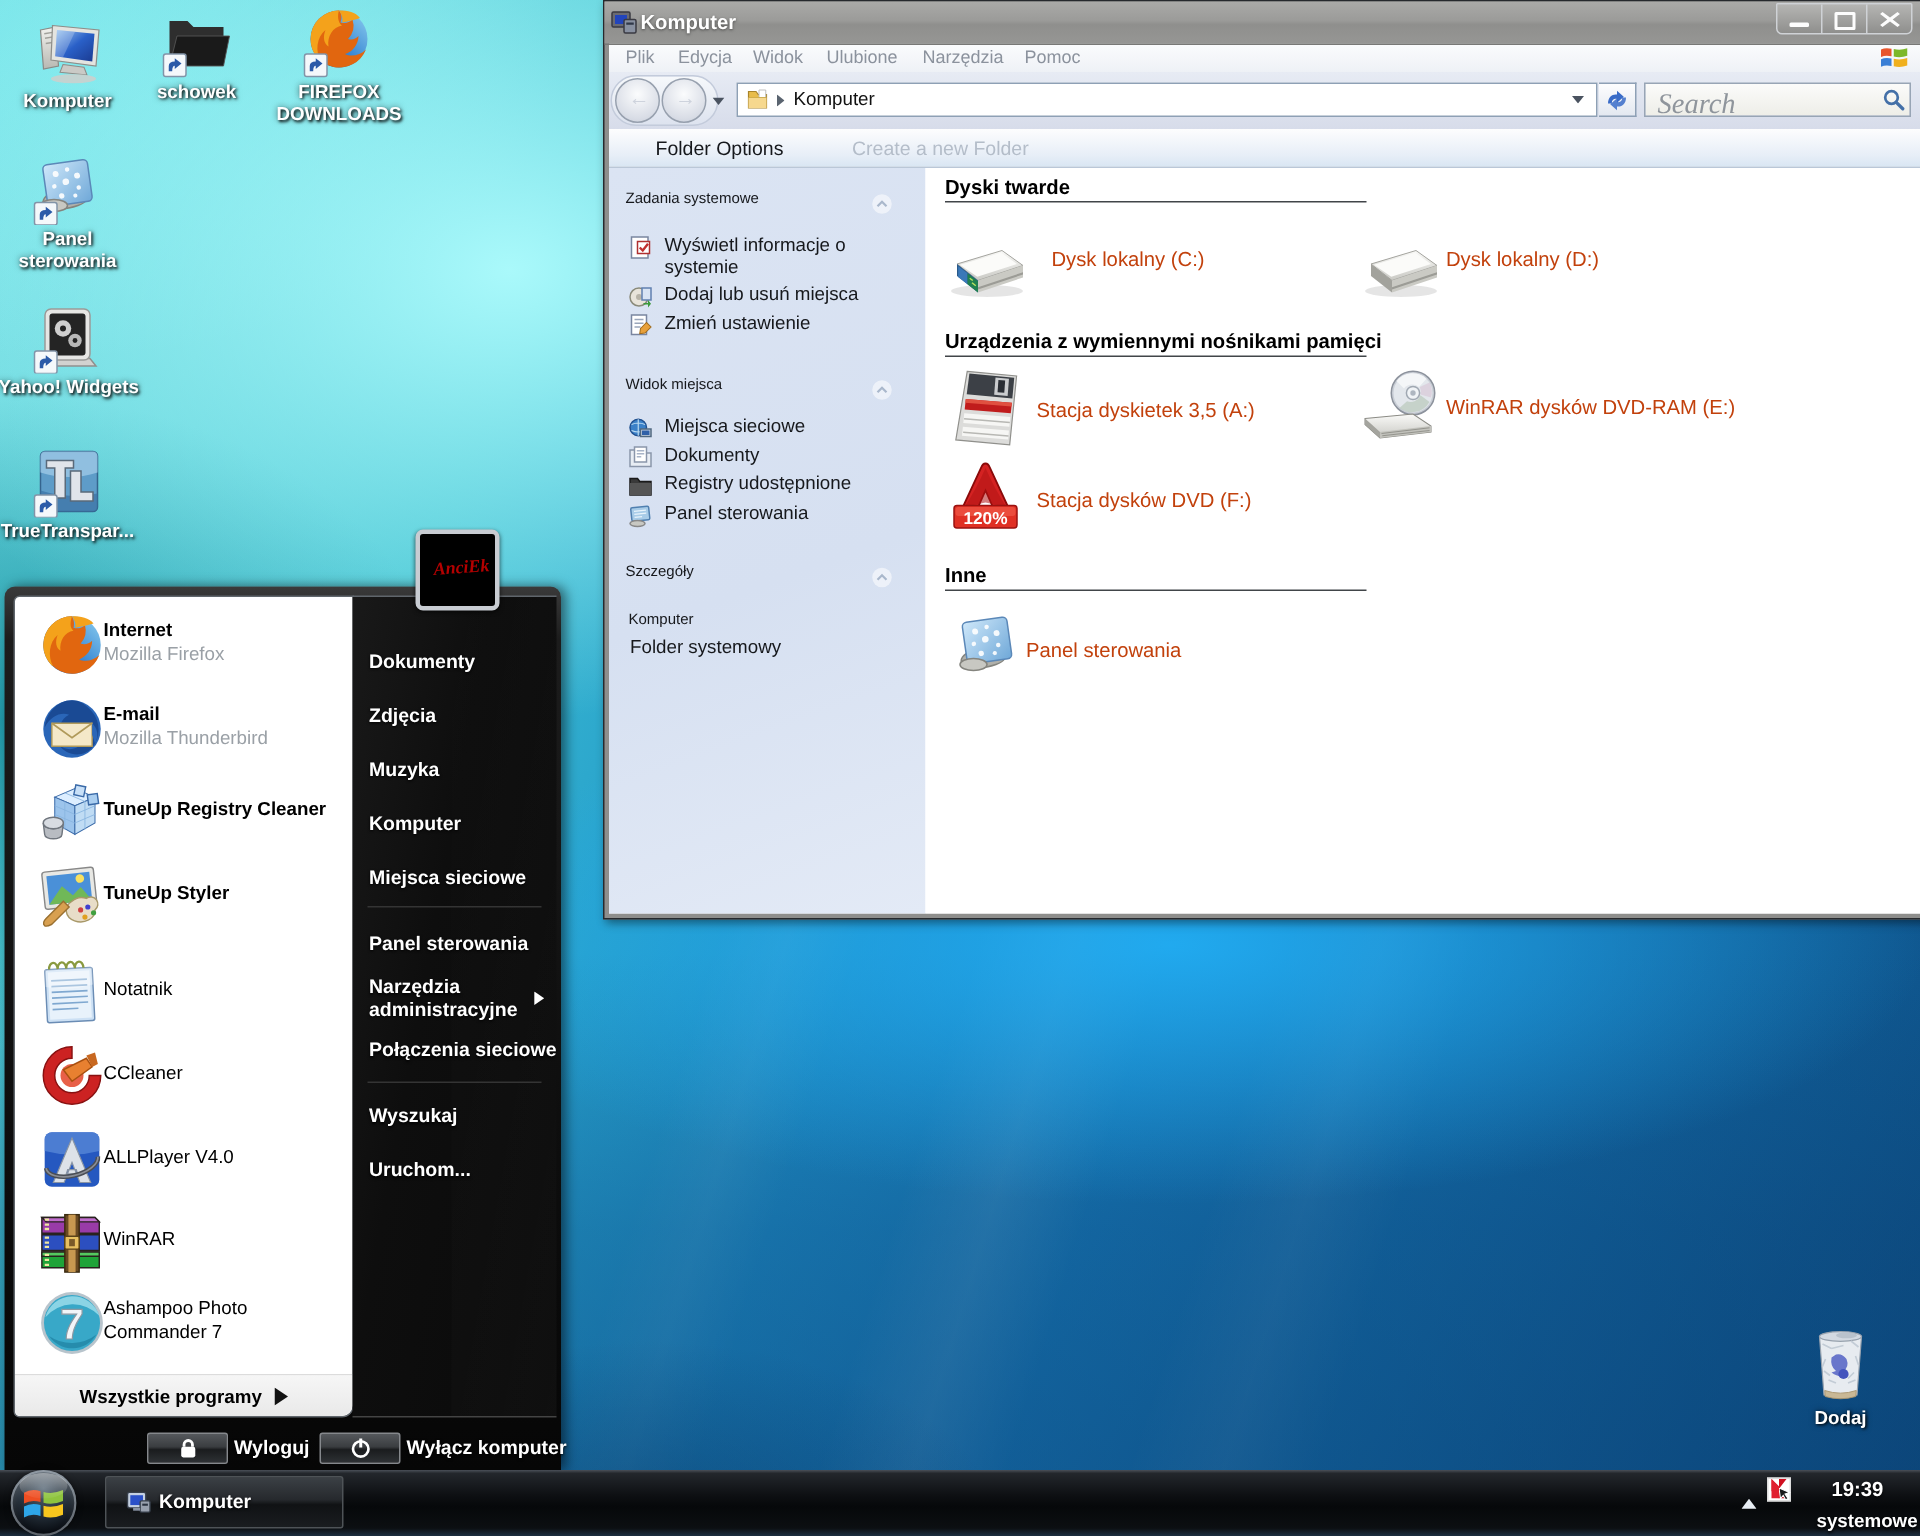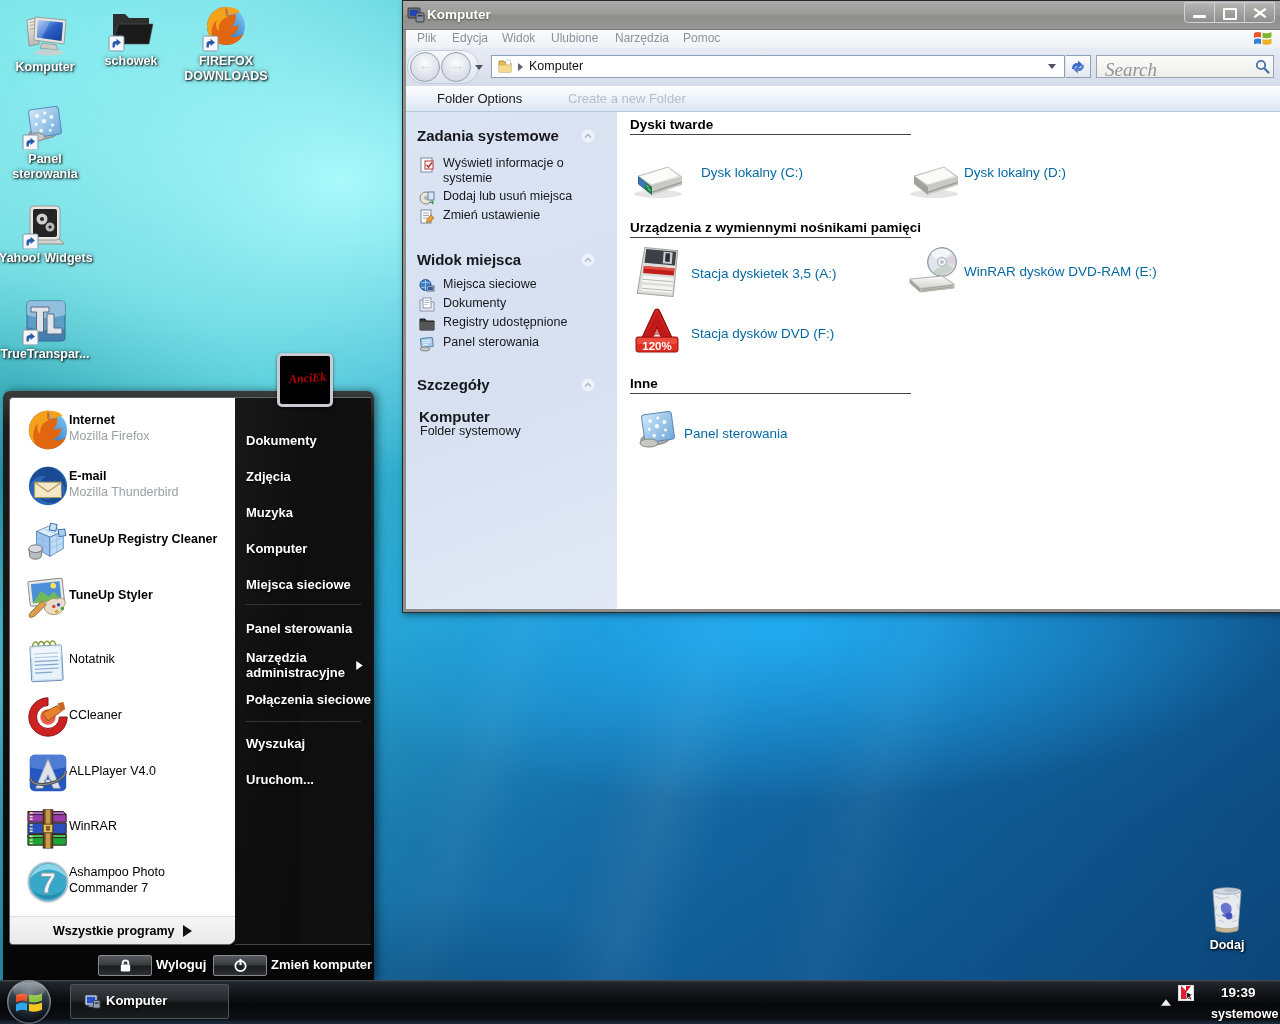--- a/index.html
+++ b/index.html
@@ -24,26 +24,26 @@
 #win{position:absolute;left:402px;top:0;width:882px;height:611px;background:#8e8e8c;border:1px solid #26292d;box-shadow:2px 2px 6px rgba(0,0,0,.45)}
 #winbody{position:absolute;left:3px;right:3px;top:28px;bottom:3px;background:#fff}
 #titlebar{position:absolute;left:0;top:0;right:0;height:28px;z-index:3;background:linear-gradient(#aaaaa8 0%,#9b9b99 45%,#8f8f8d 55%,#969694 100%);border-bottom:1px solid #787876}
 #titlebar .ttl{position:absolute;left:24px;top:6px;color:#fff;font-size:13.5px;font-weight:bold;text-shadow:0 1px 2px rgba(0,0,0,.5)}
 #menubar{position:absolute;left:0;top:0;right:0;height:19px;background:linear-gradient(#fbfcfd,#eef1f6);color:#8b929d;font-family:"Liberation Sans",sans-serif;font-size:12px}
 #menubar span{position:absolute;top:2px}
 #navbar{position:absolute;left:0;top:19px;right:0;height:38px;background:linear-gradient(#e7ebf4 0%,#dde2ee 60%,#d7dcea 100%);border-bottom:1px solid #c8cedd}
 #toolbar{position:absolute;left:0;top:57px;right:0;height:25px;background:linear-gradient(#fdfdfe 0%,#e7eef7 70%,#d9e6f3 100%);border-bottom:1px solid #bac7d7;font-family:"Liberation Sans",sans-serif;font-size:13px}
 #sidebar{position:absolute;left:0;top:83px;width:211px;bottom:0;background:linear-gradient(160deg,#dbe4f3 0%,#d6e0f1 55%,#e3eaf6 100%);overflow:hidden}
 #main{position:absolute;left:211px;top:83px;right:0;bottom:0;background:#fff;font-family:"Liberation Sans",sans-serif}
-.sbh{position:absolute;left:11px;font-size:15px;font-weight:bold;color:#16181c}
+.sbh{position:absolute;left:11px;font-size:10px;font-weight:normal;color:#16181c}
 .sbi{position:absolute;left:37px;font-size:12.5px;color:#16181c;white-space:nowrap}
 .sbic{position:absolute;left:13px;width:16px;height:16px}
 .mh{position:absolute;left:13px;font-size:13.5px;font-weight:bold;color:#000;white-space:nowrap}
 .mline{position:absolute;left:13px;height:1px;background:#414549;width:281px}
-.mlbl{position:absolute;font-size:13.5px;color:#0369a1;white-space:nowrap}
+.mlbl{position:absolute;font-size:13.5px;color:#c2410c;white-space:nowrap}
 
 #startmenu{position:absolute;left:3px;top:391px;width:371px;height:589px;background:linear-gradient(#3a3a3a 0%,#1c1c1c 6%,#101010 50%,#060606 100%);border-radius:7px 7px 0 0;box-shadow:3px 0 8px rgba(0,0,0,.5)}
 #smleft{position:absolute;left:6px;top:6px;width:225px;height:546px;background:#fff;border:1px solid #60666c;border-radius:4px 0 8px 4px}
 #smright{position:absolute;left:232px;top:6px;width:136px;height:546px;background:linear-gradient(100deg,#191919 0%,#0e0e0e 40%,#0a0a0a 100%);border-top:1px solid #60666c;border-bottom:1px solid #444}
 #smright:before{content:"";position:absolute;right:0;top:0;width:70px;height:100%;background:linear-gradient(100deg,rgba(255,255,255,0) 0%,rgba(255,255,255,.025) 100%)}
 .smlitem{position:absolute;left:10px;width:210px}
 .smlitem svg{position:absolute;left:5px}
 .smlt{position:absolute;left:49px;font-size:12.5px;color:#000;white-space:nowrap}
 .smls{position:absolute;left:49px;font-size:12.5px;color:#9aa0a6;white-space:nowrap}
 .smri{position:absolute;left:11px;color:#fff;font-size:13px;font-weight:bold;white-space:nowrap;text-shadow:0 1px 2px #000}
@@ -573,21 +573,21 @@
         <path d="M5 7 V5.5 a3 3 0 0 1 6 0 V7" fill="none" stroke="#fff" stroke-width="2"></path>
       </svg>
   </div>
   <span style="position:absolute;left:153px;top:566px;color:#fff;font-weight:bold;font-size:13px;text-shadow:0 1px 2px #000">Wyloguj</span>
   <div class="smbtn" style="left:210px;top:564px">
     <svg width="15" height="15" viewBox="0 0 16 16" style="position:absolute;left:19px;top:2px">
         <circle cx="8" cy="8.5" r="5.5" fill="none" stroke="#fff" stroke-width="1.9"></circle>
         <path d="M8 1 V7.5" stroke="#fff" stroke-width="2.1"></path>
       </svg>
   </div>
-  <span style="position:absolute;left:268px;top:566px;color:#fff;font-weight:bold;font-size:13px;text-shadow:0 1px 2px #000;white-space:nowrap">Zmień komputer</span>
+  <span style="position:absolute;left:268px;top:566px;color:#fff;font-weight:bold;font-size:13px;text-shadow:0 1px 2px #000;white-space:nowrap">Wyłącz komputer</span>
 </div>
 
 <div id="avatar" style="position:absolute;left:277px;top:353px;width:50px;height:48px;background:#000;border:3px solid #c8ccd2;border-radius:5px;box-shadow:0 1px 3px rgba(0,0,0,.6)">
   <span style="position:absolute;left:9px;top:15px;color:#b40000;font-size:12px;font-style:italic;font-weight:bold;font-family:'Liberation Serif',serif;transform:rotate(-4deg)">AnciEk</span>
 </div>
 
 <div id="taskbar">
   <div style="position:absolute;left:7px;top:0;width:44px;height:44px;border-radius:50%;background:radial-gradient(circle at 50% 28%,#5a6a78 0%,#222c36 48%,#0a0e14 75%,#060a0e 100%);box-shadow:inset 0 0 0 1.5px rgba(220,230,240,.4),inset 0 5px 7px rgba(255,255,255,.22),0 0 4px rgba(0,0,0,.5)">
     <svg width="30" height="26" viewBox="0 0 30 26" style="position:absolute;left:7px;top:9px">
       <path d="M2 6.2 Q7 3.2 13 5.2 L13 12.4 Q7 10.4 2 13.4 Z" fill="#ee4e22"></path>

